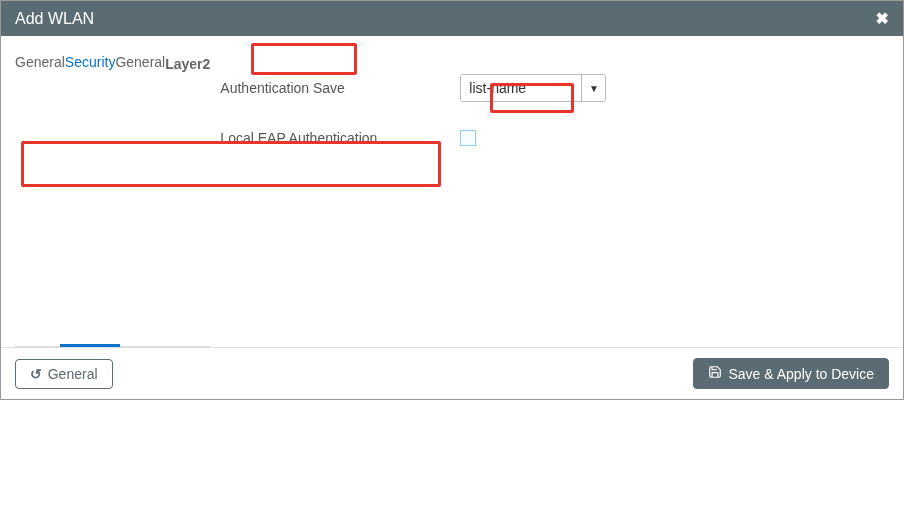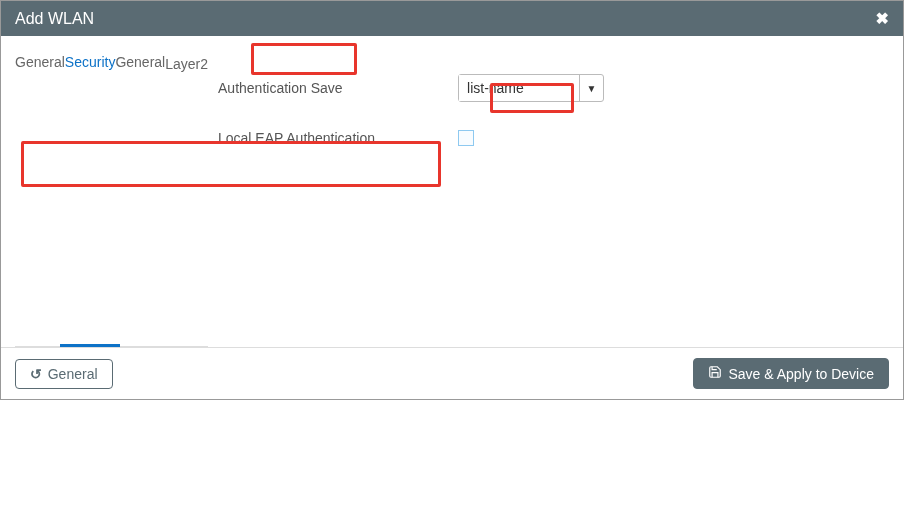--- a/index.html
+++ b/index.html
@@ -68,20 +68,21 @@
     border-bottom: 1px solid #ddd;
     margin-top: 2px;
   }
   .subtab {
     flex: 1;
     padding: 8px 0 10px 0;
     text-align: left;
     color: #666;
     cursor: pointer;
     position: relative;
+    font-weight: bold;
   }
   .subtab.active {
     color: #0d72c7;
   }
   .subtab.active::after {
     content: "";
     position: absolute;
     left: 0;
     bottom: -1px;
     width: 46px;

